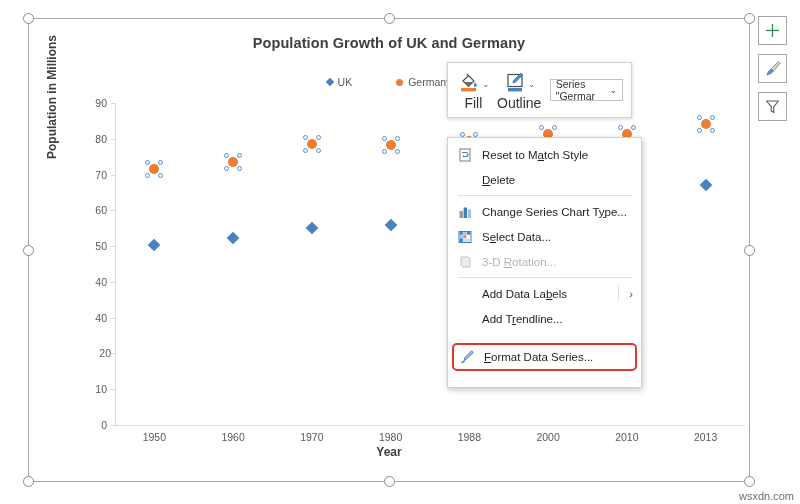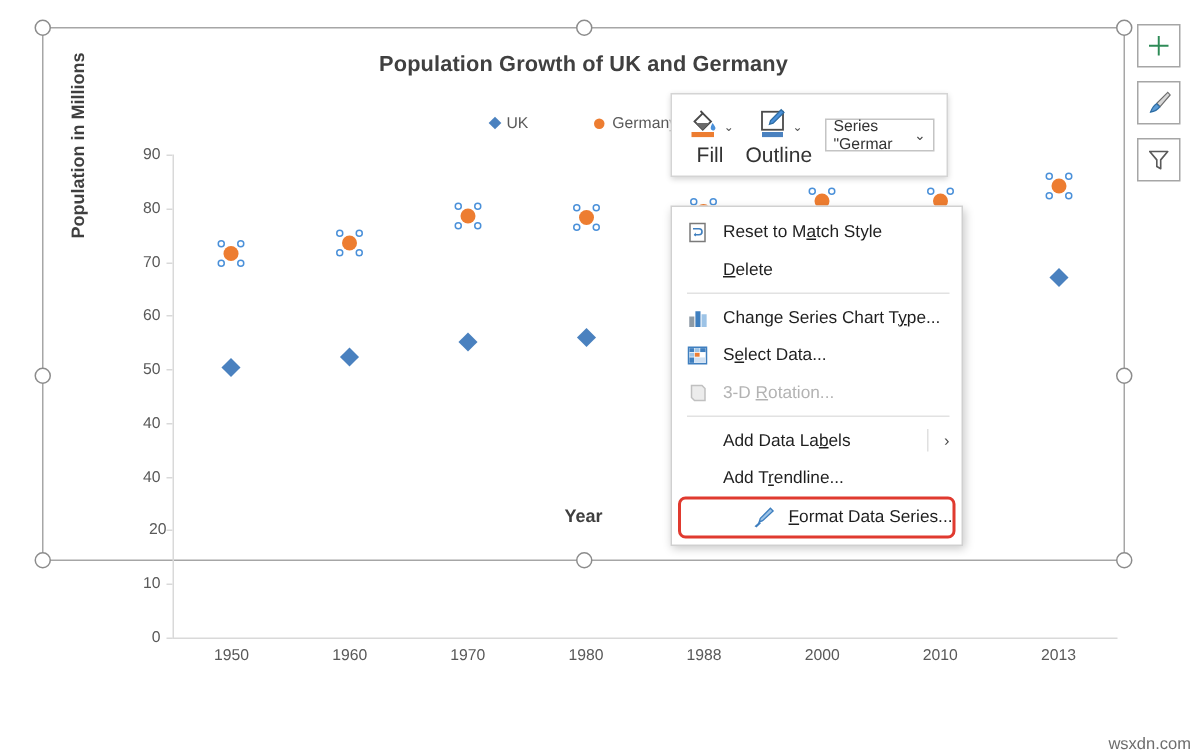--- a/index.html
+++ b/index.html
@@ -12,21 +12,21 @@
   #stage {
     position: relative;
     width: 800px; height: 504px;
     background: #ffffff;
   }
 
   
   .chart-frame {
     position: absolute;
     left: 28px; top: 18px;
-    width: 722px; height: 356px;
+    width: 722px; height: 464px;
     border: 1px solid #a6a6a6;
     background: #ffffff;
     box-sizing: border-box;
   }
   .handle {
     position: absolute;
     width: 11px; height: 11px;
     border: 1px solid #8c8c8c;
     border-radius: 50%;
     background: #ffffff;
@@ -233,24 +233,23 @@
     position: absolute; right: 8px;
     font-size: 11px; color: #4a4a4a;
   }
   .ctx-subsep {
     position: absolute; right: 22px;
     top: 5px; bottom: 5px; width: 1px; background: #e0e0e0;
   }
   .ctx-item.highlight {
     border: 2px solid #e03a2f;
     border-radius: 5px;
-    margin: 0 4px;
+    margin: 12px 4px;
     height: 24px;
     padding-left: 2px;
-    justify-content: flex-end;
   }
 
   .watermark {
     position: absolute;
     right: 6px; bottom: 2px;
     font-size: 11px;
     color: #6d6d6d;
     font-family: "Liberation Sans", sans-serif;
   }
 </style>

